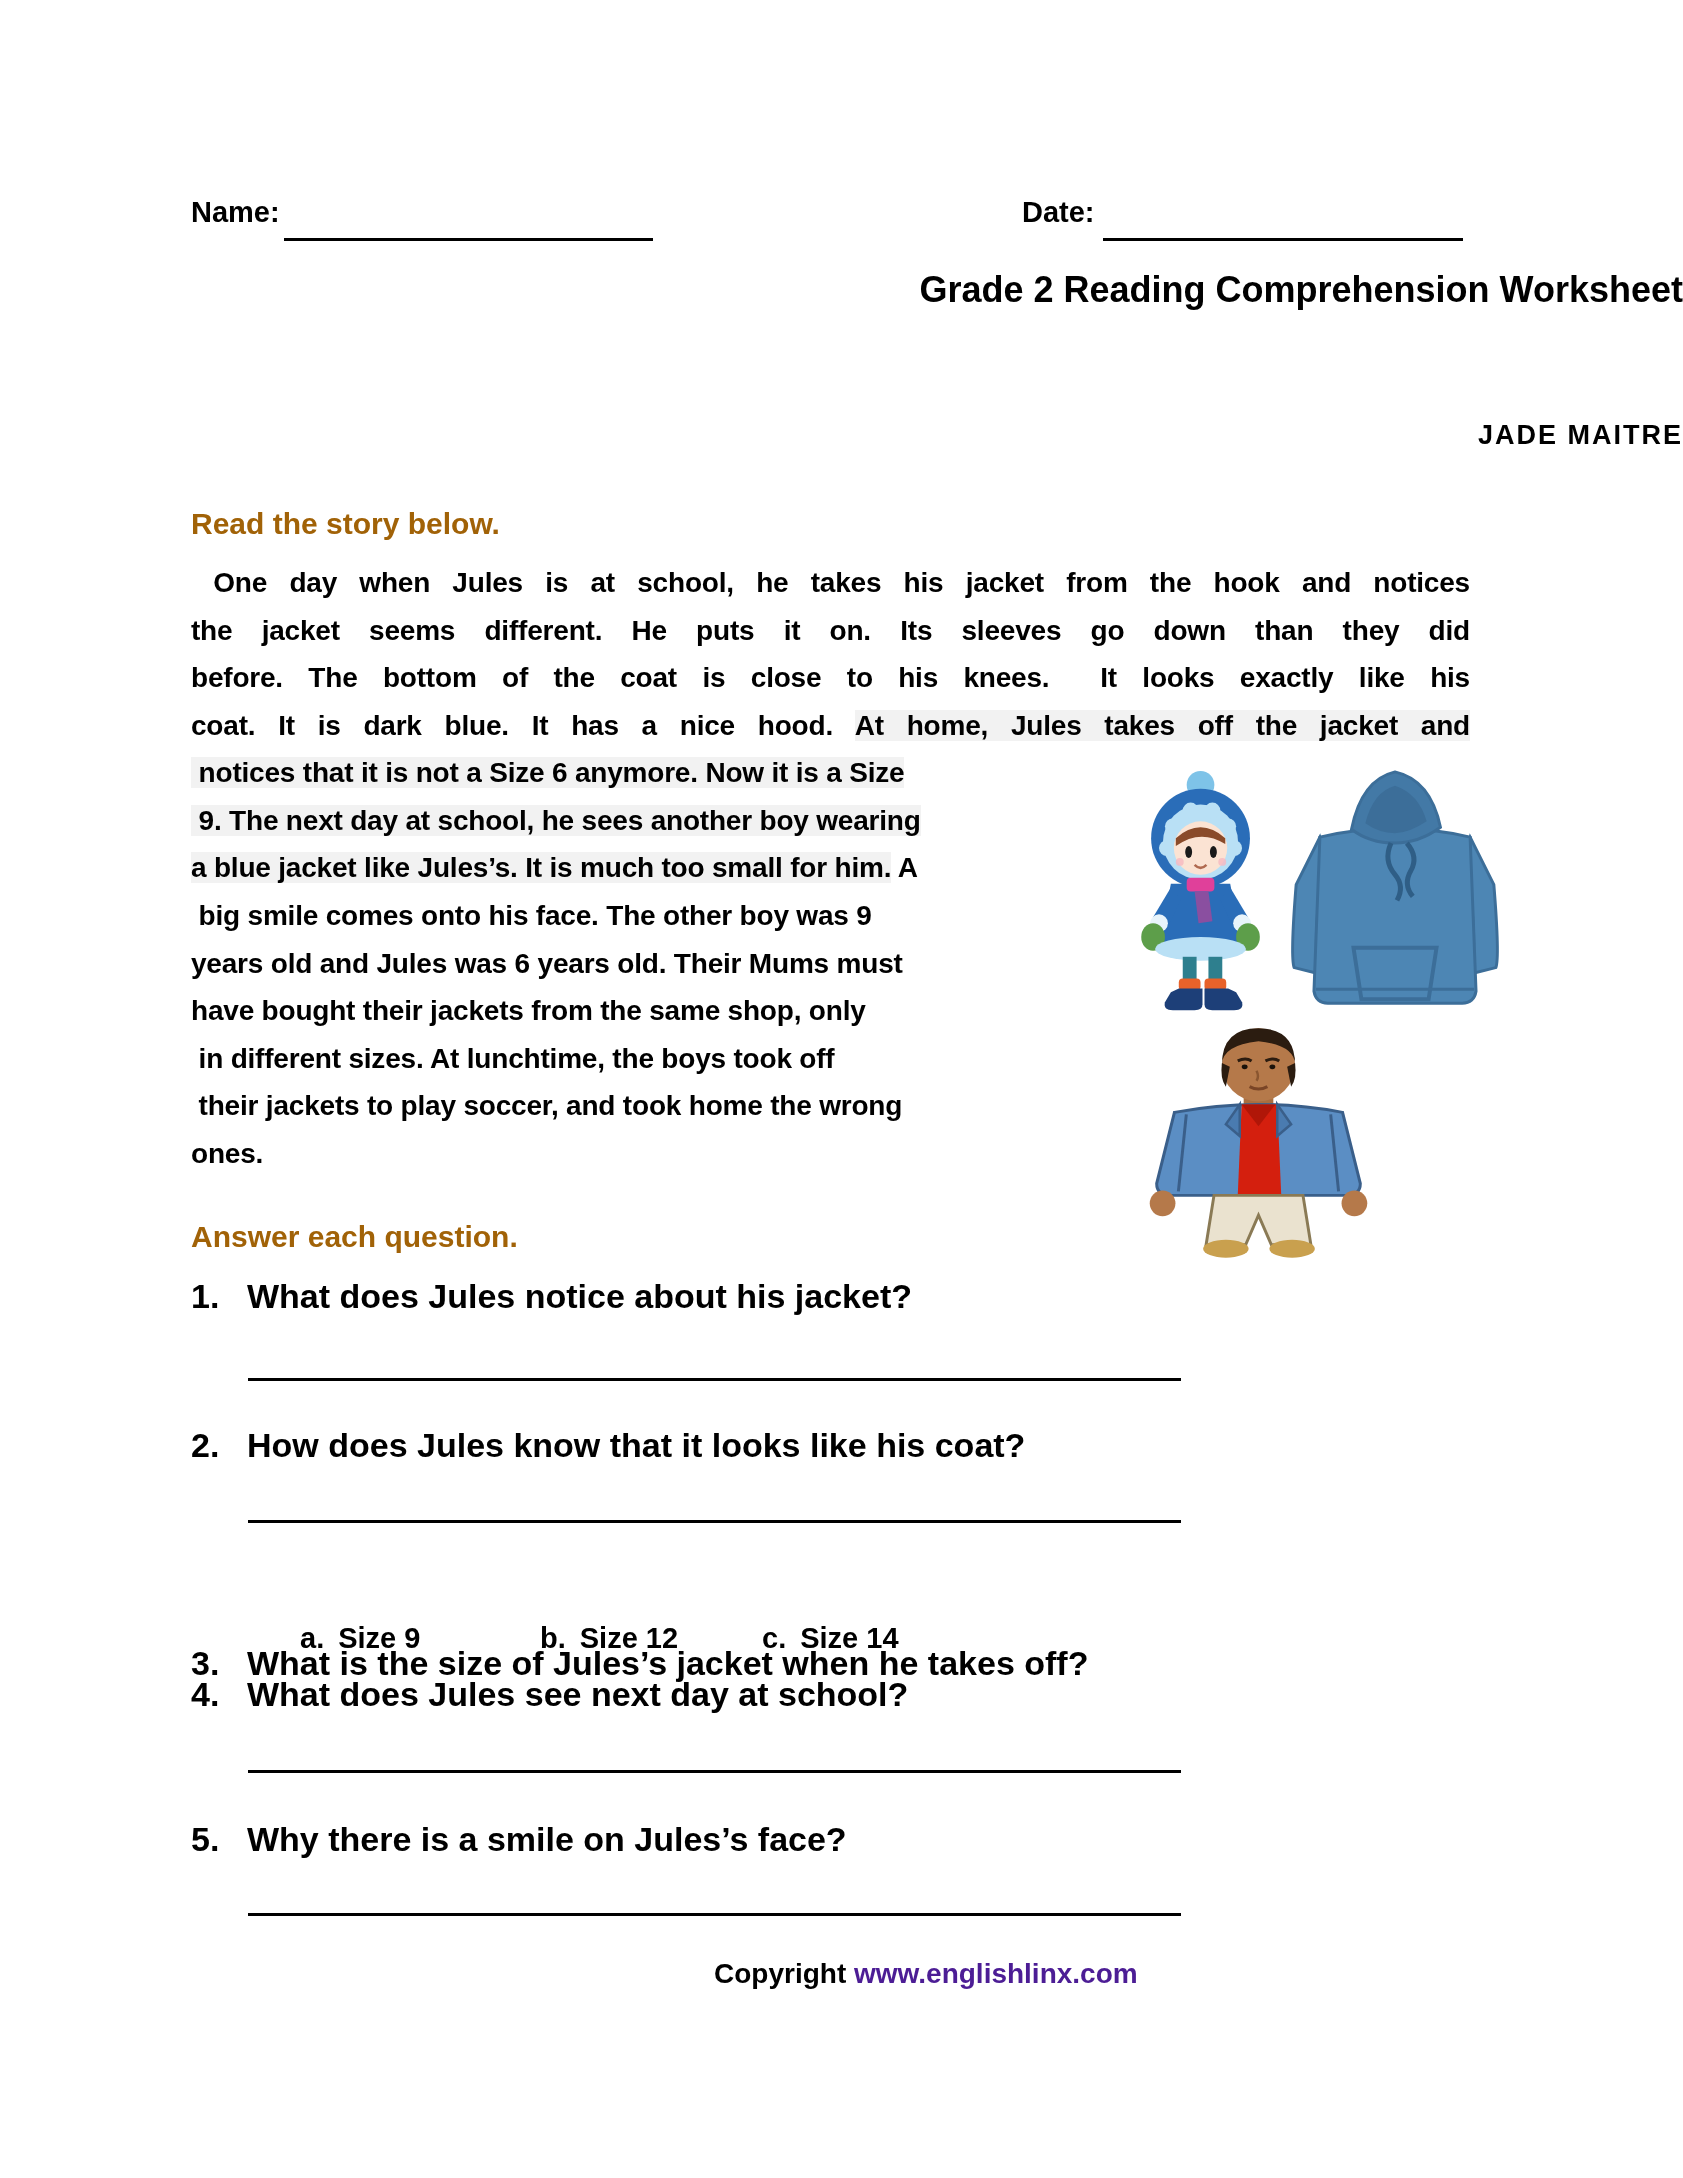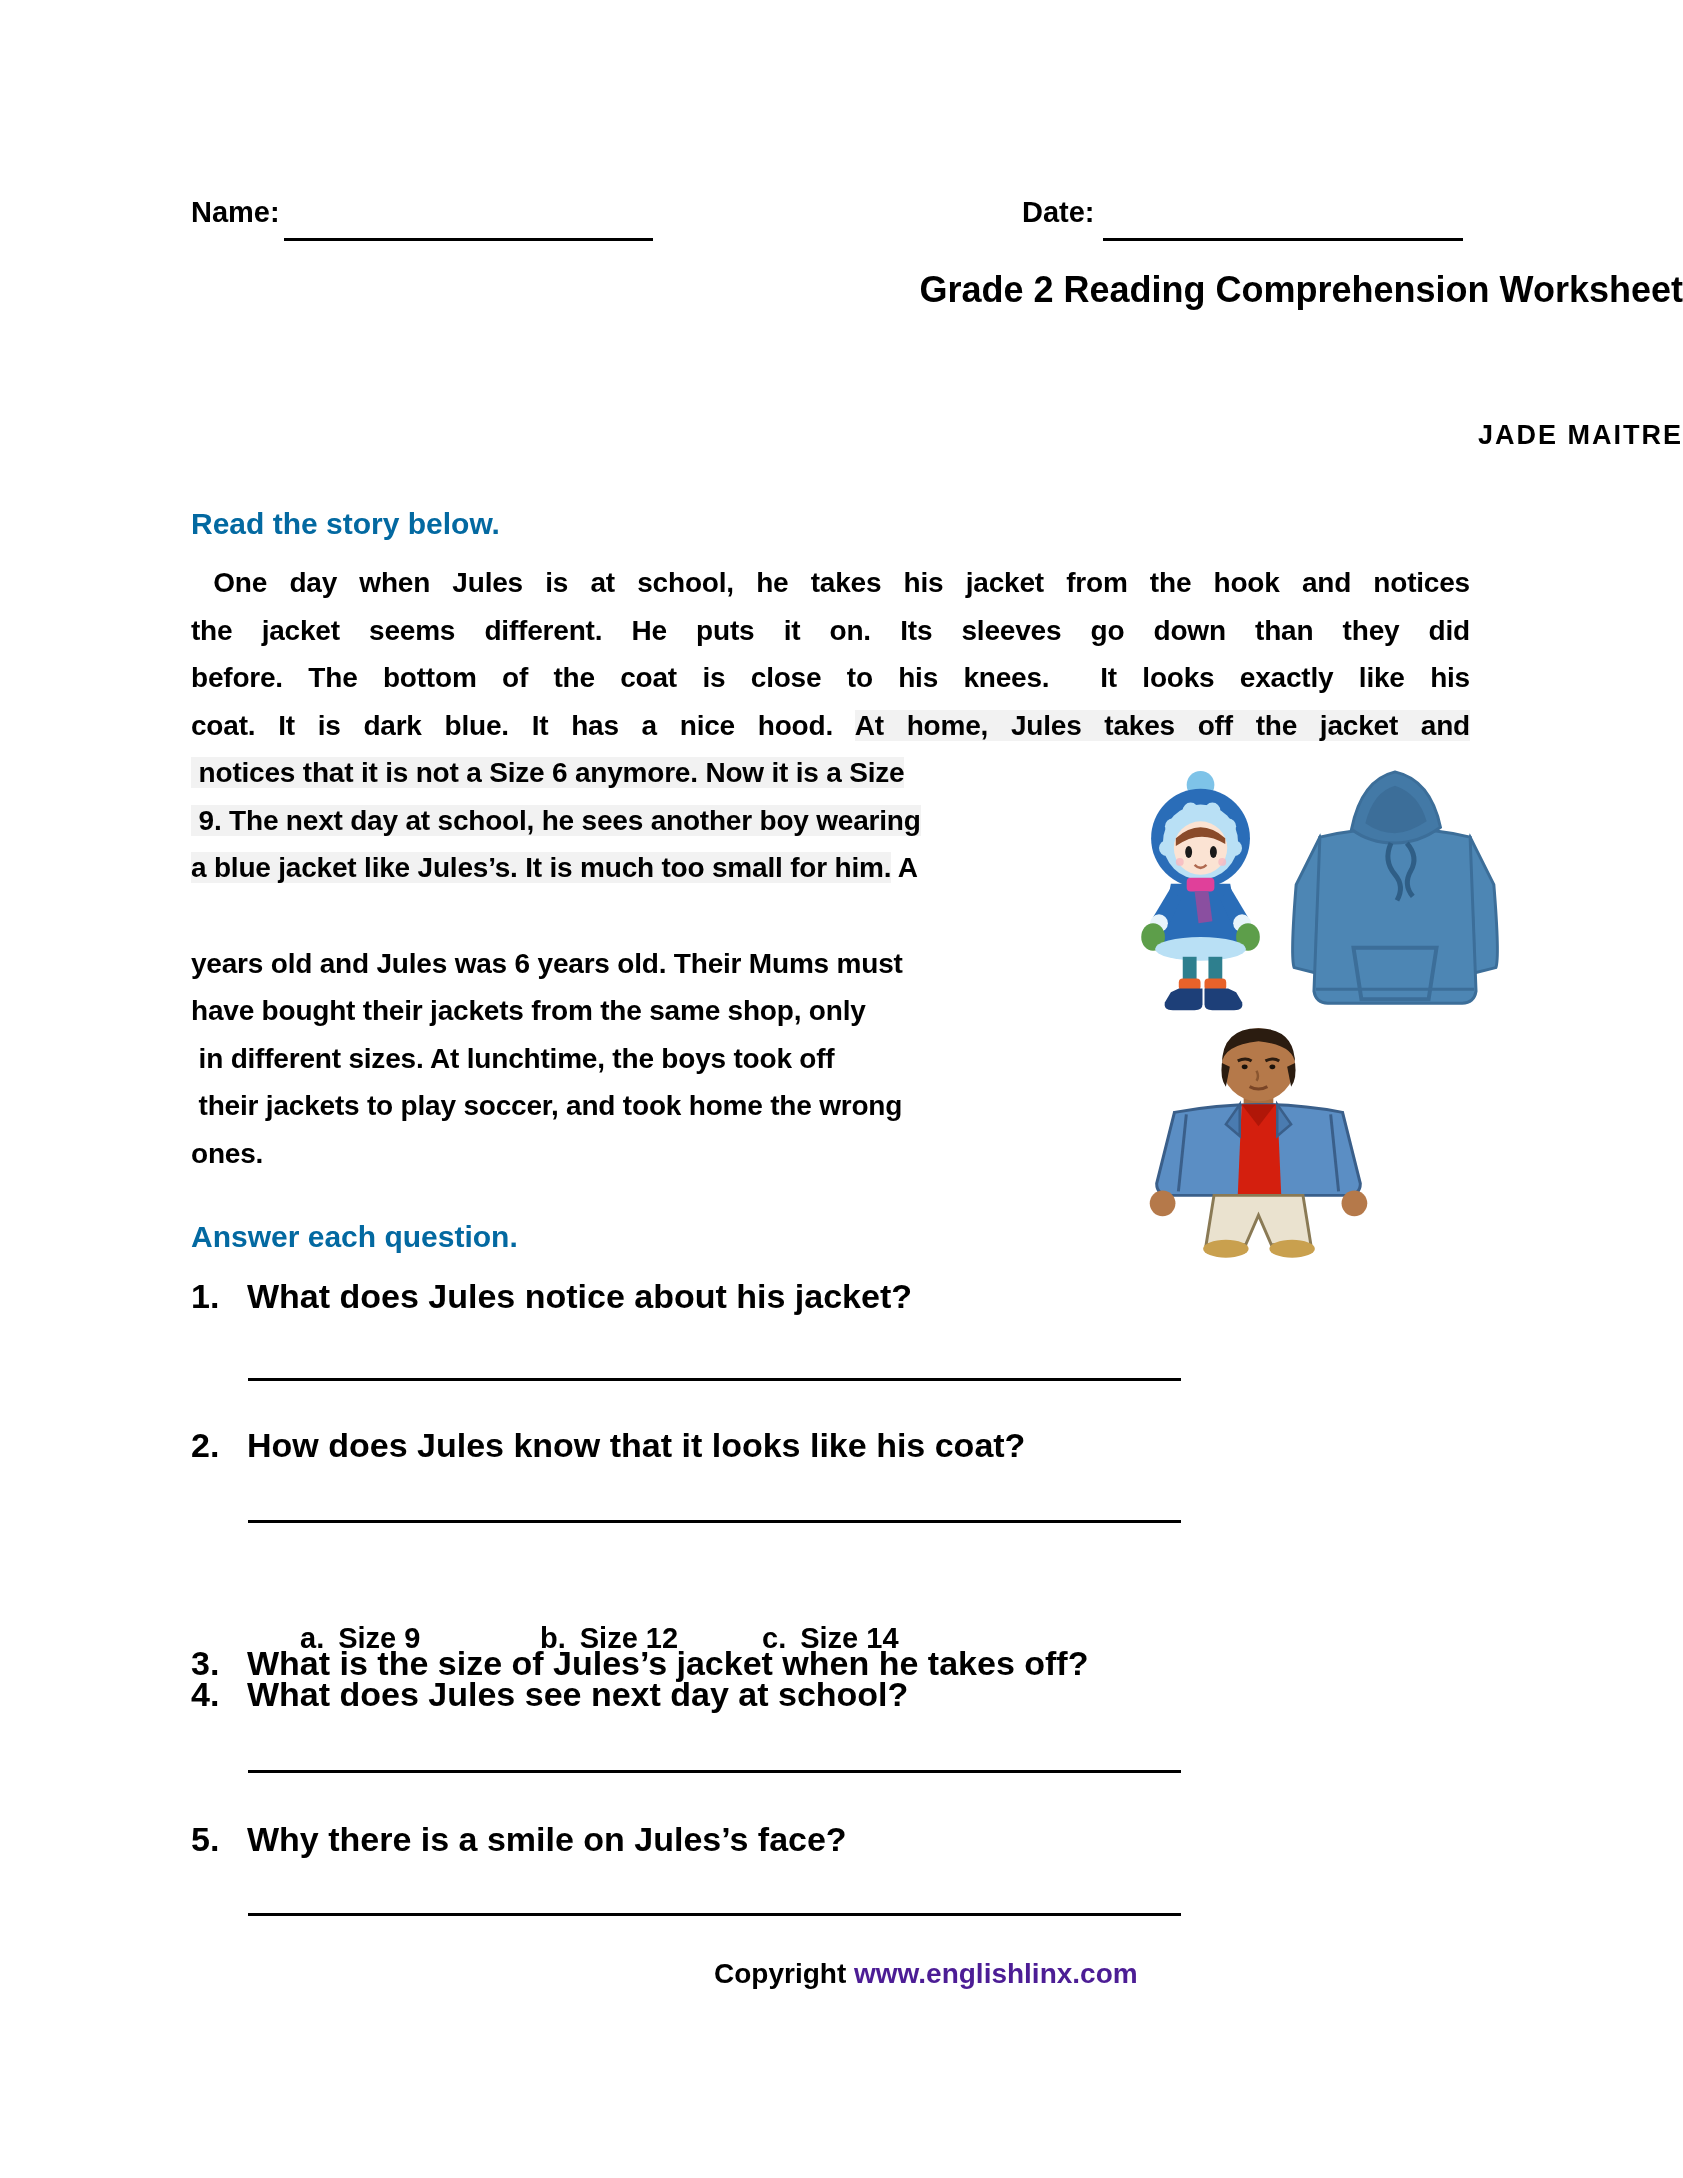--- a/index.html
+++ b/index.html
@@ -9,21 +9,21 @@
     margin: 0 auto;
     background: #ffffff;
     font-family: "Liberation Sans", sans-serif;
     color: #000;
     overflow: hidden;
   }
   .abs { position: absolute; }
   .label { font-size: 29px; font-weight: bold; white-space: pre; }
   .fill-line { border-bottom: 3px solid #000; height: 0; }
   .center-title { left:0; width:1683px; text-align:right; font-weight:bold; white-space:pre; }
-  .teal { color:#0369a1; }
+  .teal { color:#a16207; }
   .section-head { font-size:30px; font-weight:bold; white-space:pre; }
   .story-line {
     left:191px;
     font-size:28px; font-weight:bold; line-height:48px;
     white-space:pre; letter-spacing:-0.2px;
   }
   .story-line.full {
     width:1279px;
     white-space:pre-wrap;
     text-align:justify;
@@ -56,20 +56,21 @@
 
   <div class="abs section-head teal" style="left:191px; top:507px;">Read the story below.</div>
 
   <div class="abs story-line full" style="top:607px;"><span>the jacket seems different. He puts it on. Its sleeves go down than they did</span><span class="hl"></span><span></span></div>
   <div class="abs story-line full" style="top:559px;"><span> One day when Jules is at school, he takes his jacket from the hook and notices</span><span class="hl"></span><span></span></div>
   <div class="abs story-line full" style="top:654px;"><span>before. The bottom of the coat is close to his knees.  It looks exactly like his</span><span class="hl"></span><span></span></div>
   <div class="abs story-line full" style="top:702px;"><span>coat. It is dark blue. It has a nice hood. </span><span class="hl">At home, Jules takes off the jacket and</span><span></span></div>
   <div class="abs story-line" style="top:749px;"><span></span><span class="hl"> notices that it is not a Size 6 anymore. Now it is a Size</span><span></span></div>
   <div class="abs story-line" style="top:797px;"><span></span><span class="hl"> 9. The next day at school, he sees another boy wearing</span><span></span></div>
   <div class="abs story-line" style="top:844px;"><span></span><span class="hl">a blue jacket like Jules’s. It is much too small for him.</span><span> A</span></div>
+  <div class="abs story-line" style="top:892px;"><span> big smile comes onto his face. The other boy was 9</span><span class="hl"></span><span></span></div>
   <div class="abs story-line" style="top:940px;"><span>years old and Jules was 6 years old. Their Mums must</span><span class="hl"></span><span></span></div>
   <div class="abs story-line" style="top:987px;"><span>have bought their jackets from the same shop, only</span><span class="hl"></span><span></span></div>
   <div class="abs story-line" style="top:1035px;"><span> in different sizes. At lunchtime, the boys took off</span><span class="hl"></span><span></span></div>
   <div class="abs story-line" style="top:1082px;"><span> their jackets to play soccer, and took home the wrong</span><span class="hl"></span><span></span></div>
   <div class="abs story-line" style="top:1130px;"><span>ones.</span><span class="hl"></span><span></span></div>
 
   <div class="abs" style="left:1129px; top:767px; width:149px; height:257px;">
     <svg width="149" height="257" viewBox="0 0 150 260">
       <circle cx="72" cy="18" r="14" fill="#7ec3e8"></circle>
       <circle cx="72" cy="72" r="50" fill="#2a6db8"></circle>

